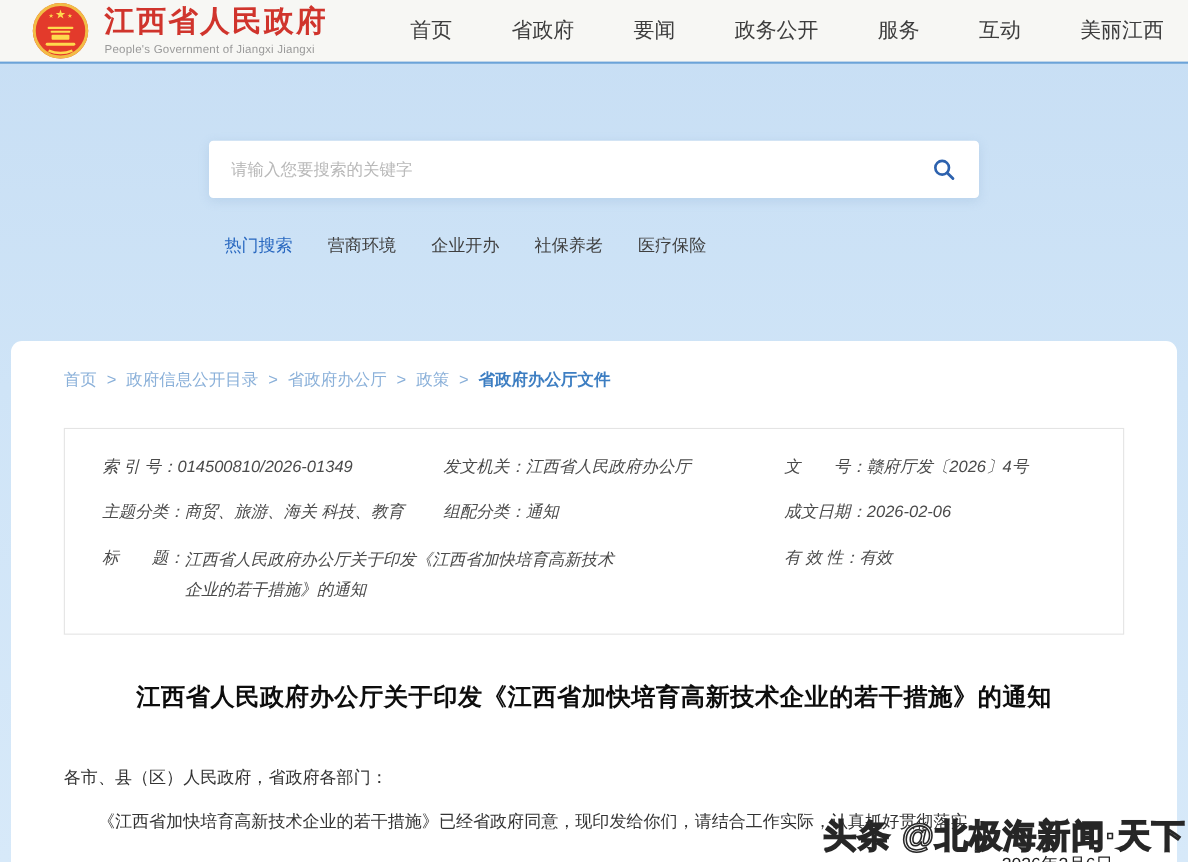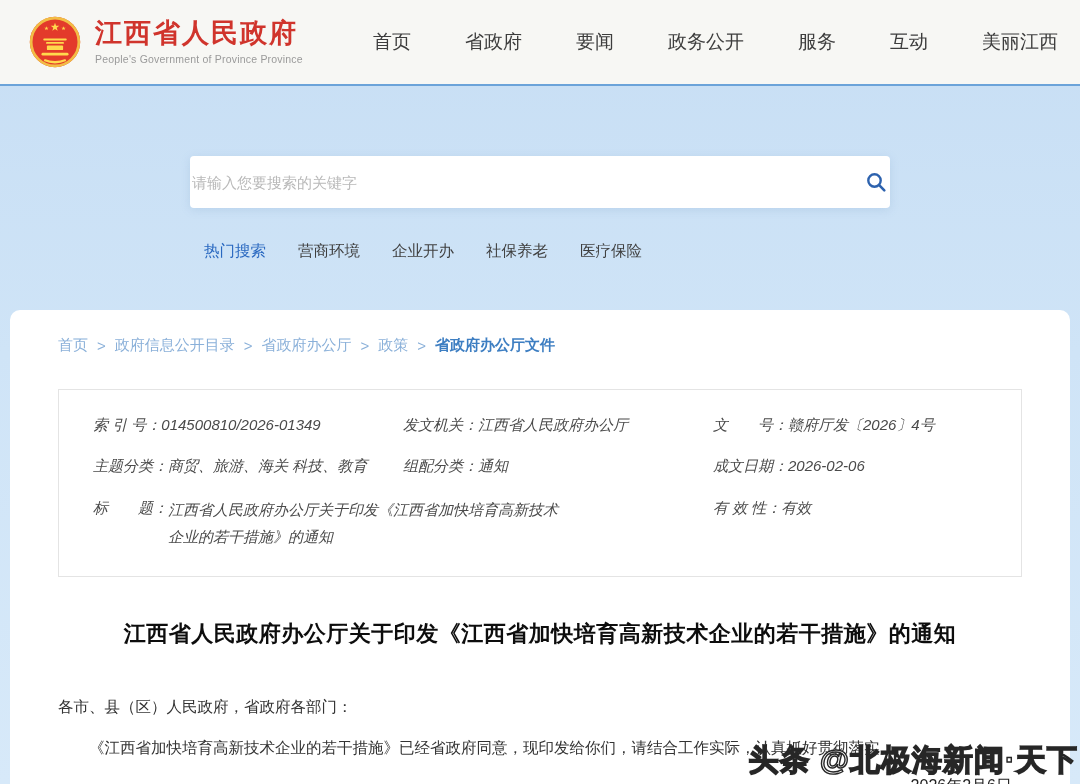--- a/index.html
+++ b/index.html
@@ -5,37 +5,37 @@
   * { margin:0; padding:0; box-sizing:border-box; }
   html,body { width:1080px; height:784px; overflow:hidden; }
   body {
     font-family:"Liberation Sans","DejaVu Sans",sans-serif;
     background:linear-gradient(180deg,#c7def4 0%,#cfe4f7 45%,#d7e9f9 100%);
     position:relative;
   }
 
   
   .top-header {
-    height:86px; background:#f7f7f4; border-bottom:2px solid #6ba3d9;
+    height:58px; background:#f7f7f4; border-bottom:2px solid #6ba3d9;
     display:flex; align-items:center; justify-content:space-between;
     padding:0 18px 0 28px;
   }
   .logo { display:flex; align-items:center; gap:13px; }
   .emblem { width:54px; height:54px; flex:0 0 auto; }
   .logo-text { display:flex; flex-direction:column; }
   .logo-title { color:#d0342c; font-size:27px; font-weight:bold; letter-spacing:2px; line-height:1.05; }
   .logo-sub { color:#9a9a9a; font-size:10.5px; margin-top:5px; letter-spacing:.2px; }
   .main-nav { display:flex; gap:54px; font-size:19px; color:#3d3d3d; margin-right:4px; }
   .nav-item { cursor:pointer; white-space:nowrap; }
 
   
   .search-wrap { width:700px; margin:70px auto 0; }
   .search-box {
     background:#fff; height:52px; border-radius:4px;
-    display:flex; align-items:center; padding:0 2px;
+    display:flex; align-items:center; padding:0 20px;
     box-shadow:0 2px 10px rgba(110,150,195,.20);
   }
   .search-input { flex:1; border:none; outline:none; font-size:15px; color:#333; background:transparent;
     font-family:"Liberation Sans","DejaVu Sans",sans-serif; }
   .search-input::placeholder { color:#b9b9b9; }
   .search-btn { background:none; border:none; cursor:pointer; display:flex; align-items:center; }
   .hot-row { display:flex; gap:32px; margin:33px 0 0 14px; font-size:15.5px; color:#3f3f3f; }
   .hot-label { color:#2968c0; }
   .hot-item { cursor:pointer; }
 
@@ -84,21 +84,21 @@
       <path fill="#ffd94d" d="M20.5 12.5 l.6 1.7 1.8 0 -1.5 1.1 .6 1.7 -1.5-1.1 -1.5 1.1 .6-1.7 -1.5-1.1 1.8 0 Z"></path>
       <path fill="#ffd94d" d="M39.5 12.5 l.6 1.7 1.8 0 -1.5 1.1 .6 1.7 -1.5-1.1 -1.5 1.1 .6-1.7 -1.5-1.1 1.8 0 Z"></path>
       <rect x="17" y="26" width="26" height="2.2" rx="1" fill="#ffd94d"></rect>
       <rect x="20" y="30" width="20" height="2" rx="1" fill="#ffd94d"></rect>
       <rect x="21" y="34" width="18" height="5" rx="1" fill="#ffd94d"></rect>
       <rect x="15" y="42" width="30" height="3" rx="1.5" fill="#ffd94d"></rect>
       <path d="M18 50 q12 5 24 0" stroke="#ffd94d" stroke-width="2.5" fill="none"></path>
     </svg>
     <div class="logo-text">
       <div class="logo-title">江西省人民政府</div>
-      <div class="logo-sub">People's Government of Province Province</div>
+      <div class="logo-sub">People's Government of Jiangxi Jiangxi</div>
     </div>
   </div>
   <nav class="main-nav">
     <span class="nav-item">首页</span>
     <span class="nav-item">省政府</span>
     <span class="nav-item">要闻</span>
     <span class="nav-item">政务公开</span>
     <span class="nav-item">服务</span>
     <span class="nav-item">互动</span>
     <span class="nav-item">美丽江西</span>

